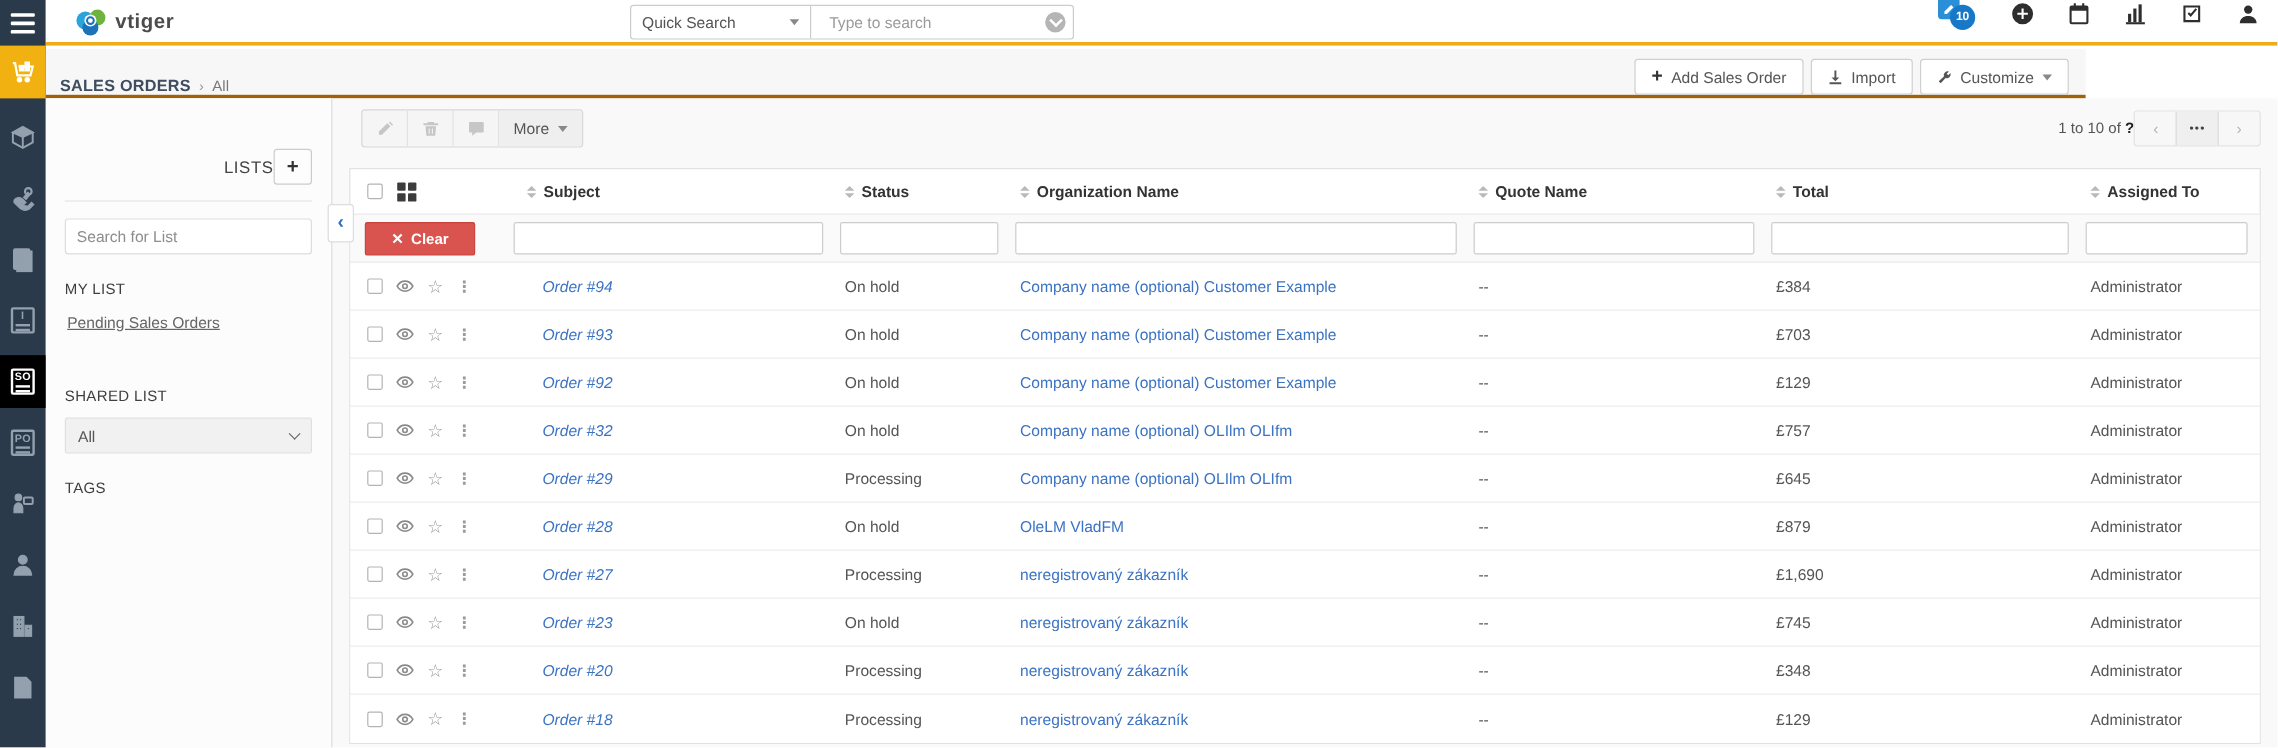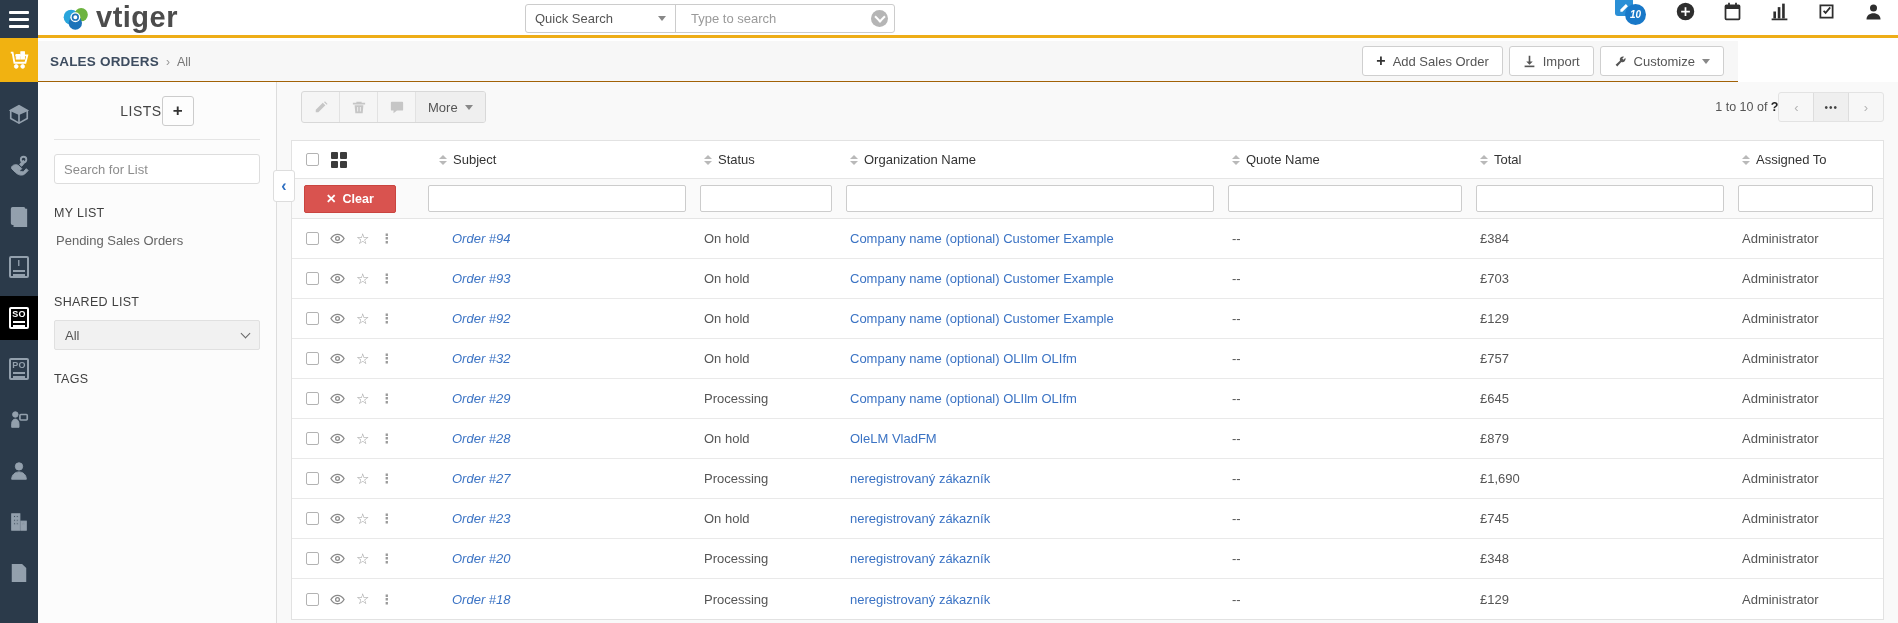--- a/index.html
+++ b/index.html
@@ -21,62 +21,62 @@
   .mini-doc .lbl { font-size:9px; font-weight:bold; color:#93a0ad; line-height:9px; letter-spacing:.3px; }
   .mini-doc .bar { width:12px; height:2px; background:#93a0ad; }
   .active-so .mini-doc { border-color:#fff; }
   .active-so .mini-doc .lbl { color:#fff; }
   .active-so .mini-doc .bar { background:#fff; }
 
   
   .topbar { position:absolute; left:38px; top:0; width:1860px; height:38px; background:#fff; border-bottom:3px solid #eead17; display:flex; align-items:center; }
   .logo { display:flex; align-items:center; margin-left:22px; }
   .logo svg { width:34px; height:30px; }
-  .logo .brand-text { font-size:29px; font-weight:700; color:#4c4c4c; letter-spacing:.5px; margin-left:2px; }
+  .logo .brand-text { font-size:17px; font-weight:700; color:#4c4c4c; letter-spacing:.5px; margin-left:2px; }
   .searchbar { position:absolute; left:487px; top:4px; display:flex; height:29px; border:1px solid #ccc; border-radius:3px; background:#fff; }
   .qs-select { width:150px; display:flex; align-items:center; justify-content:space-between; padding:0 9px; border-right:1px solid #ccc; cursor:pointer; color:#555; font-size:13px; }
   .caret { width:0; height:0; border-left:4px solid transparent; border-right:4px solid transparent; border-top:5px solid #888; display:inline-block; }
   .search-field { display:flex; align-items:center; width:195px; padding:0 8px; }
   .search-field svg { width:14px; height:14px; stroke:#888; fill:none; }
   .search-field input { border:none; outline:none; flex:1; margin-left:7px; font-size:13px; color:#555; font-family:inherit; }
   .search-field input::placeholder { color:#9a9a9a; }
   .circ-chev { width:17px; height:17px; border-radius:50%; background:#b5b5b5; display:flex; align-items:center; justify-content:center; margin-right:6px; align-self:center; cursor:pointer; }
   .circ-chev:after { content:""; width:6px; height:6px; border-right:2px solid #fff; border-bottom:2px solid #fff; transform:rotate(45deg); margin-top:-3px; }
-  .top-icons { position:absolute; right:14px; top:0; height:22px; display:flex; align-items:center; gap:26px;font-style:italic; }
+  .top-icons { position:absolute; right:14px; top:0; height:22px; display:flex; align-items:center; gap:26px; }
   .top-ic { position:relative; cursor:pointer; display:flex; align-items:center; }
   .top-ic svg { width:21px; height:21px; fill:#2e2e2e; }
   .notif { position:relative; width:34px; height:30px; }
   .notif .tile { position:absolute; left:0; top:2px; width:18px; height:18px; background:#2a8fd6; border-radius:3px; display:flex; align-items:center; justify-content:center; }
   .notif .tile svg { width:11px; height:11px; fill:#fff; }
   .notif .bubble { position:absolute; left:10px; top:8px; width:21px; height:21px; background:#1878c8; border-radius:50%; color:#fff; font-size:10px; font-weight:bold; display:flex; align-items:center; justify-content:center; }
 
   
-  .subbar { position:absolute; left:38px; top:41px; width:1700px; height:41px; background:#f7f7f7; border-bottom:1px solid #a16207; display:flex; align-items:center; }
+  .subbar { position:absolute; left:38px; top:41px; width:1700px; height:41px; background:#f7f7f7; border-bottom:3px solid #a16207; display:flex; align-items:flex-end; }
   .breadcrumb { margin-left:12px; display:flex; align-items:baseline; gap:7px; }
   .bc-module { font-size:13.5px; font-weight:700; color:#3e4d60; letter-spacing:.2px; }
   .bc-sep { color:#999; font-size:12px; }
   .bc-view { color:#777; font-size:12.5px; }
   .page-actions { position:absolute; right:14px; display:flex; gap:6px; }
   .btn { display:flex; align-items:center; gap:7px; height:30px; padding:0 13px; background:#fff; border:1px solid #cfcfcf; border-radius:3px; font-size:13px; color:#555; cursor:pointer; }
   .btn svg { width:13px; height:13px; fill:#555; }
   .btn .plus-glyph { font-size:16px; font-weight:700; color:#333; line-height:1; }
 
   
   .content { position:absolute; left:38px; top:82px; width:1860px; height:541px; display:flex; background:#f9f9f9; }
 
   
   .lists-panel { width:239px; background:#fcfcfc; border-right:1px solid #ddd; padding:14px 16px; flex-shrink:0; }
-  .lists-head { display:flex; align-items:center; justify-content:center; }
+  .lists-head { display:flex; align-items:center; justify-content:flex-end;margin-top:28px; }
   .lists-title { font-size:14px; color:#444; letter-spacing:.5px; }
   .add-list-btn { width:32px; height:30px; border:1px solid #ccc; border-radius:3px; background:#fdfdfd; font-size:17px; font-weight:700; color:#333; display:flex; align-items:center; justify-content:center; cursor:pointer; }
   .panel-div { border:none; border-top:1px solid #e5e5e5; margin:13px 0 14px; }
   .list-search { width:100%; height:30px; border:1px solid #ddd; border-radius:3px; padding:0 9px; font-size:13px; color:#555; background:#fff; outline:none; font-family:inherit; }
   .list-search::placeholder { color:#8d8d8d; }
   .section-label { font-size:12.5px; color:#3f3f3f; margin-top:22px; letter-spacing:.3px; }
-  .list-item { font-size:13px; color:#666; margin-top:13px; padding-left:2px; cursor:pointer; }
+  .list-item { font-size:13px; color:#666; margin-top:13px; padding-left:2px; cursor:pointer;text-decoration:underline; }
   .shared-select { margin-top:11px; height:30px; background:#f1f1f1; border:1px solid #e0e0e0; border-radius:2px; display:flex; align-items:center; justify-content:space-between; padding:0 10px; font-size:13px; color:#555; cursor:pointer; }
   .shared-select .chev { width:7px; height:7px; border-right:1.5px solid #666; border-bottom:1.5px solid #666; transform:rotate(45deg); margin-top:-3px; }
 
   
   .collapse-tab { position:absolute; left:273px; top:88px; width:22px; height:32px; background:#fff; border:1px solid #ddd; border-radius:3px; display:flex; align-items:center; justify-content:center; color:#2f6fc1; font-size:16px; font-weight:700; cursor:pointer; z-index:6; }
 
   
   .list-view { flex:1; padding:0 14px; position:relative; }
   .toolbar-row { height:44px; display:flex; align-items:center; justify-content:space-between; padding-top:6px; }
   .btn-group { display:flex; border:1px solid #d8d8d8; border-radius:3px; overflow:hidden; background:#f5f5f5; margin-left:10px; }
@@ -87,21 +87,21 @@
   .page-range { font-size:12.5px; color:#555; }
   .page-range b { color:#222; }
   .pg-group { display:flex; align-items:center; border:1px solid #e3e3e3; border-radius:3px; background:#f7f7f7; }
   .pg-btn { min-width:34px; height:28px; display:flex; align-items:center; justify-content:center; color:#b5b5b5; font-size:13px; cursor:pointer; }
   .pg-btn.mid { border-left:1px solid #ddd; border-right:1px solid #ddd; background:#efefef; color:#444; letter-spacing:1px; font-size:10px; padding:0 10px; }
 
   
   .table-wrap { margin-top:14px; background:#fff; border:1px solid #e2e2e2; }
   .trow { display:grid; grid-template-columns:132px 272px 146px 382px 248px 262px 1fr; align-items:center; }
   .thead { height:38px; border-bottom:1px solid #e5e5e5; }
-  .th { display:flex; align-items:center; gap:6px; font-size:13px; font-weight:400; color:#333; padding-left:8px; cursor:pointer; }
+  .th { display:flex; align-items:center; gap:6px; font-size:13px; font-weight:700; color:#333; padding-left:8px; cursor:pointer; }
   .th.subject { padding-left:15px; }
   .sort { display:flex; flex-direction:column; gap:2px; }
   .sort i { width:0; height:0; border-left:4px solid transparent; border-right:4px solid transparent; display:block; }
   .sort .up { border-bottom:4px solid #b9b9b9; }
   .sort .dn { border-top:4px solid #b9b9b9; }
   .ctl-head { display:flex; align-items:center; gap:12px; padding-left:14px; }
   .cb { width:13px; height:13px; border:1px solid #b3b3b3; border-radius:2px; background:#fff; appearance:none; cursor:pointer; margin:0; }
   .grid-ic { display:grid; grid-template-columns:7px 7px; grid-template-rows:7px 7px; gap:2px; cursor:pointer; }
   .grid-ic i { background:#3c3c3c; border-radius:1px; }
   .frow { height:40px; background:#fafafa; border-bottom:1px solid #e5e5e5; }

